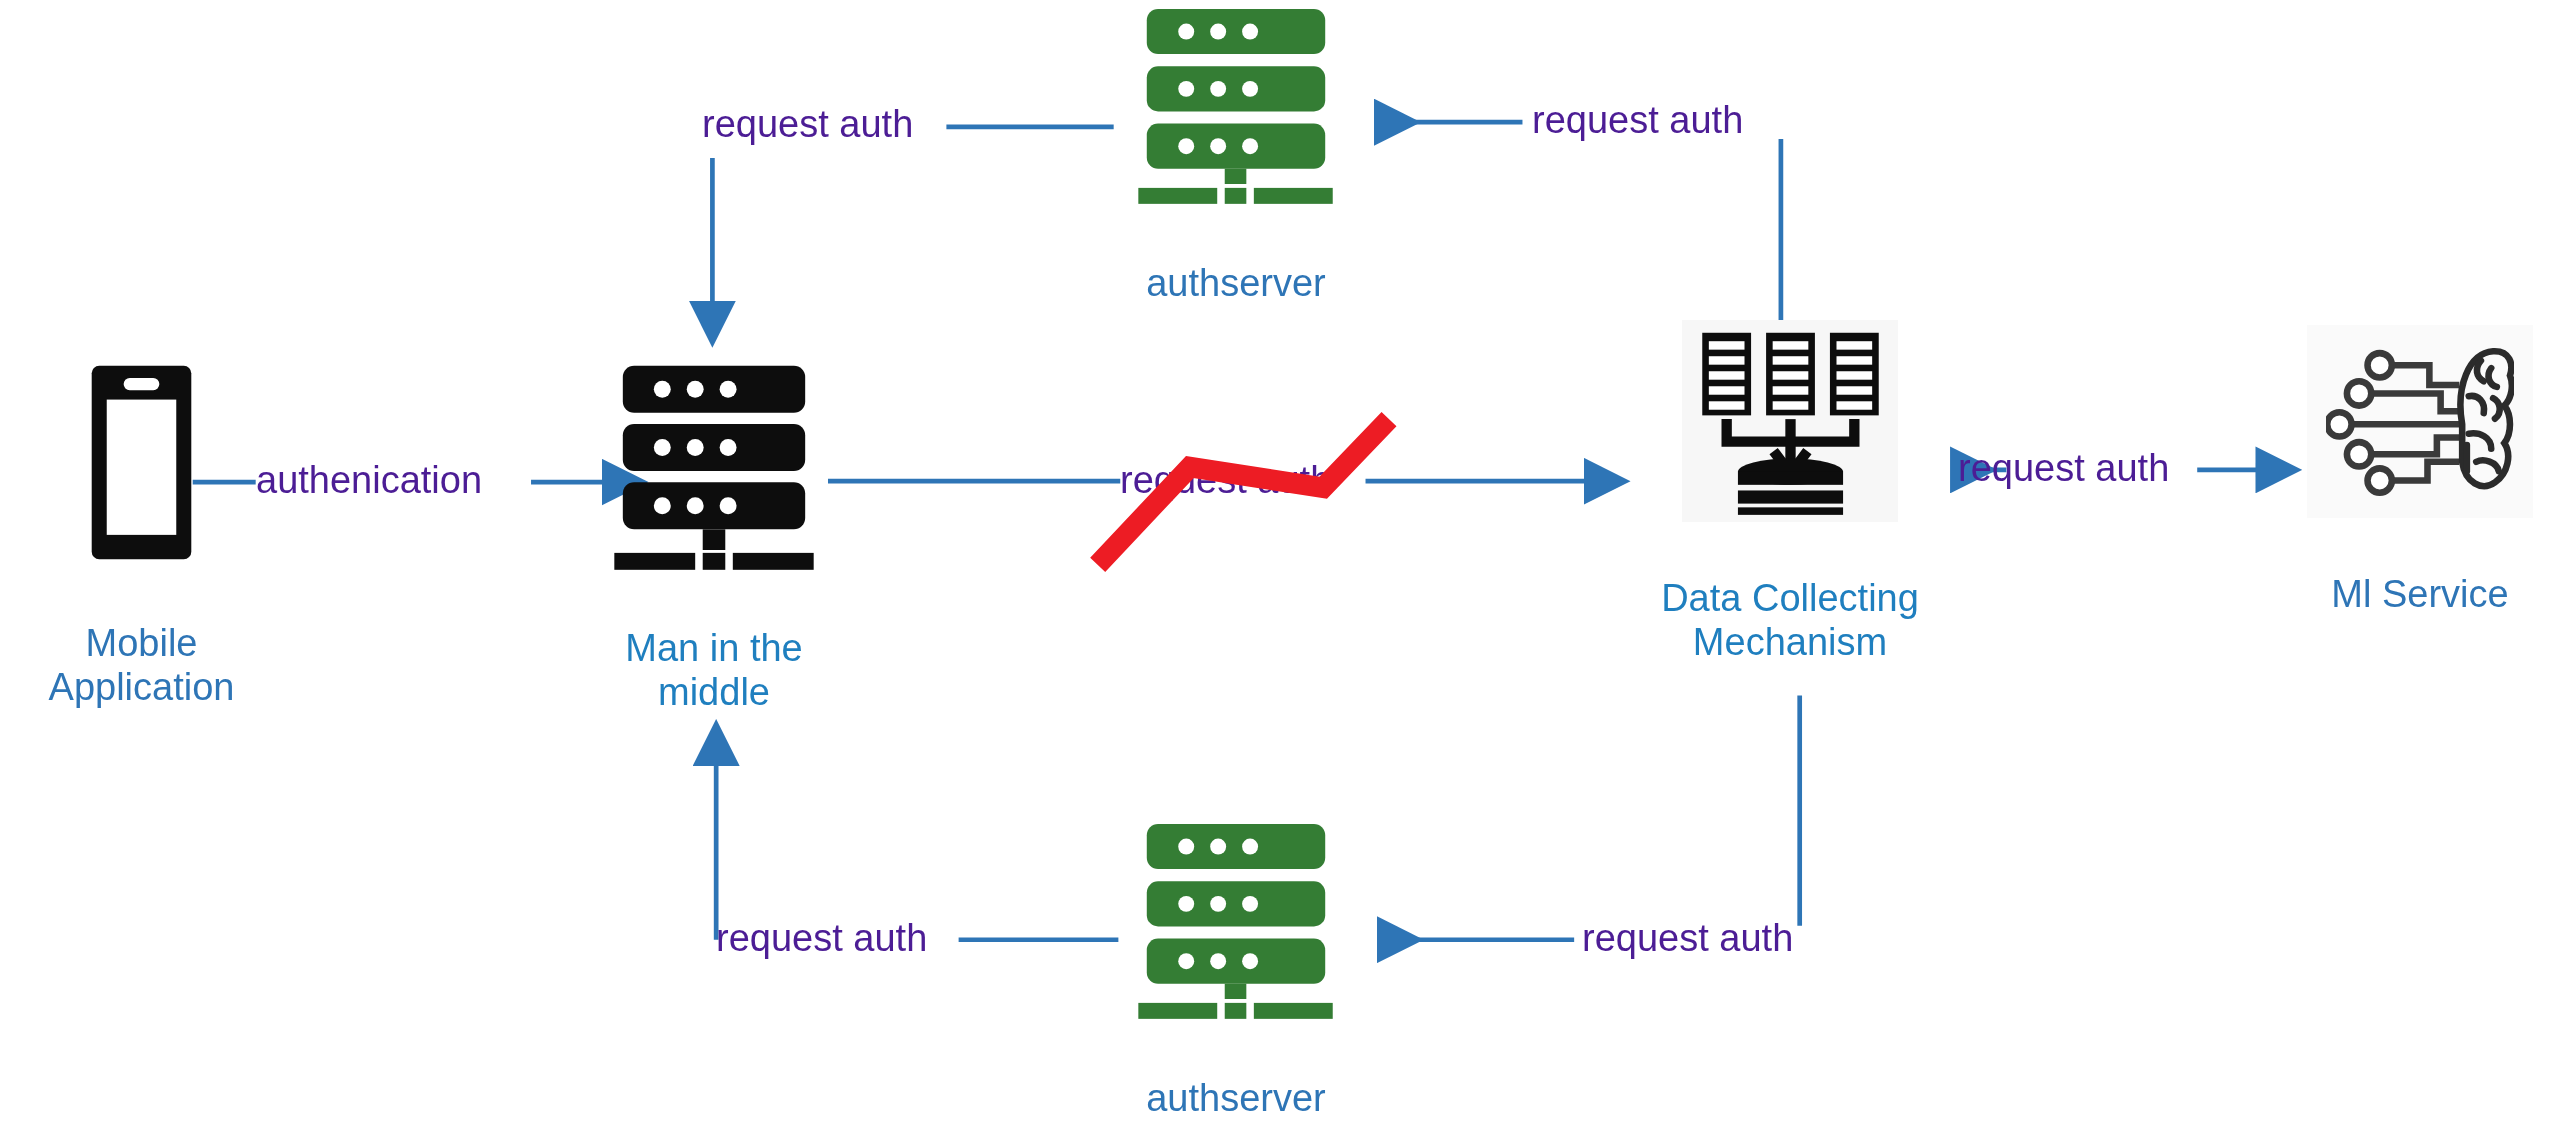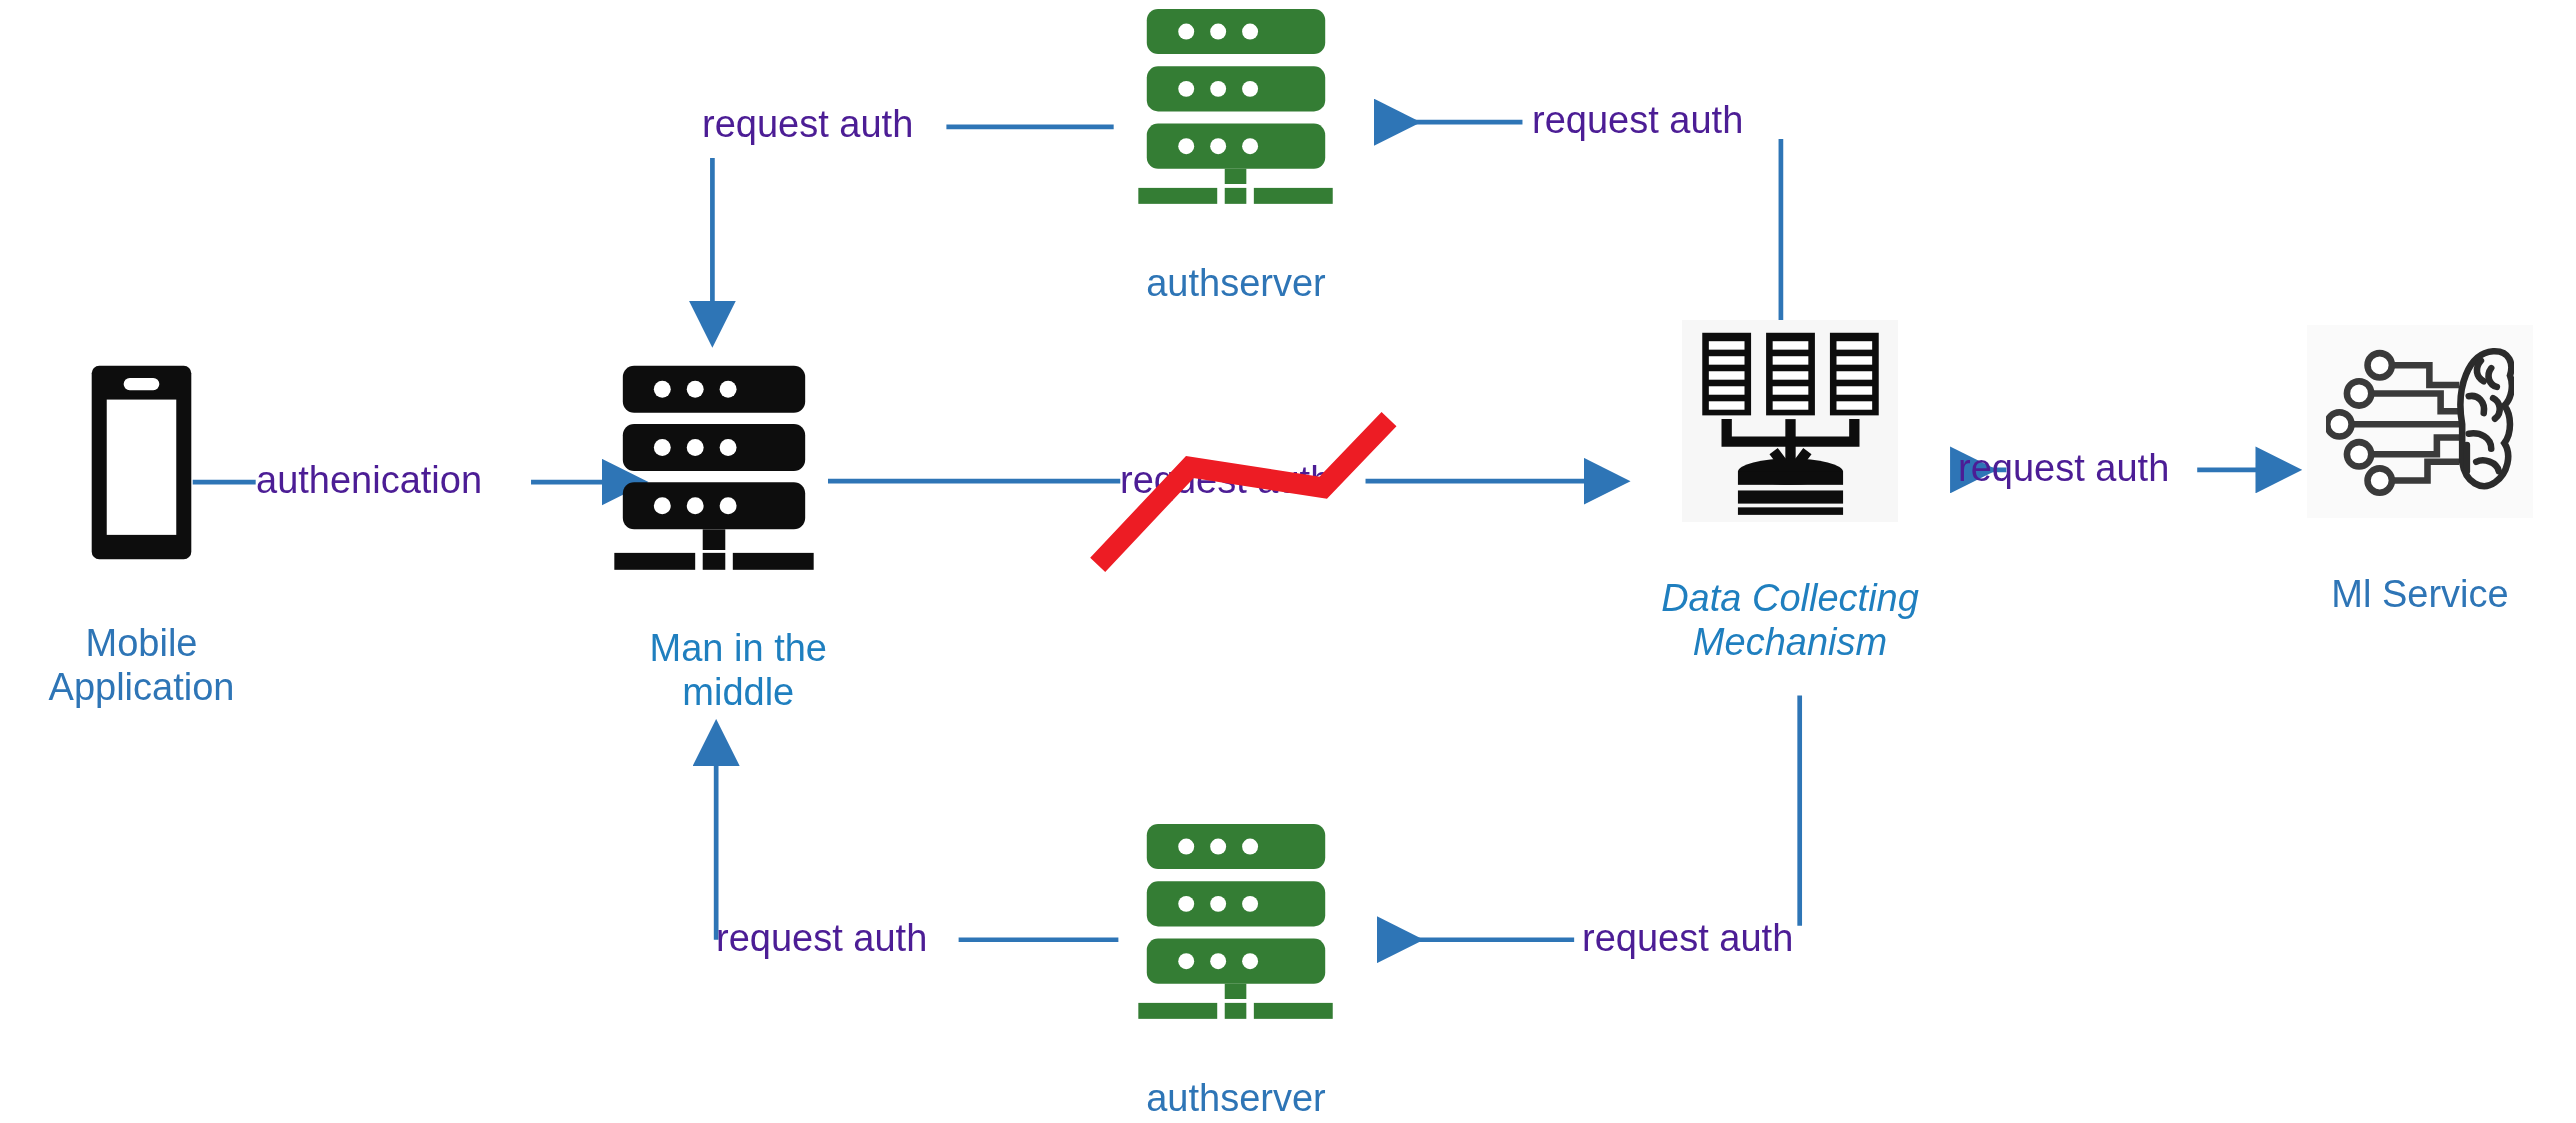--- a/index.html
+++ b/index.html
@@ -114,21 +114,21 @@
       <svg width="141" height="202" viewBox="0 0 150 215">
         <rect x="22" y="4" width="106" height="206" rx="8" ry="8" fill="#0D0D0D"></rect>
         <rect x="38" y="40" width="74" height="144" fill="#ffffff"></rect>
         <rect x="56" y="17" width="38" height="13" rx="6.5" ry="6.5" fill="#ffffff"></rect>
       </svg>
     </div>
     <div class="node-label">Mobile
 Application</div>
   </div>
 
-  <div class="node" style="left:601px; top:362px; width:226px;align-items:flex-end;">
+  <div class="node" style="left:601px; top:362px; width:226px;">
     <div class="icon-wrap">
       <svg width="226" height="188" viewBox="0 0 240 200">
         <g fill="#0D0D0D">
           <rect x="23" y="4" width="194" height="50" rx="12" ry="12"></rect>
           <rect x="23" y="66" width="194" height="50" rx="12" ry="12"></rect>
           <rect x="23" y="128" width="194" height="50" rx="12" ry="12"></rect>
           <rect x="108" y="178" width="24" height="27"></rect>
         </g>
         <g fill="#ffffff">
           <circle cx="65" cy="29" r="9"></circle>
@@ -211,21 +211,21 @@
         <g fill="#347D34">
           <rect x="11" y="2" width="84" height="17"></rect>
           <rect x="103" y="2" width="23" height="17"></rect>
           <rect x="134" y="2" width="84" height="17"></rect>
         </g>
       </svg>
     </div>
     <div class="node-label">authserver</div>
   </div>
 
-  <div class="node" style="left:1635px; top:320px; width:310px;font-style:italic;">
+  <div class="node" style="left:1635px; top:320px; width:310px;">
     <div class="icon-wrap" style="background:#F7F7F7; width:216px; height:202px; display:flex; align-items:center; justify-content:center;">
       <svg width="199" height="188" viewBox="0 0 212 200">
 
         <g fill="#0D0D0D">
           <rect x="12" y="6" width="52" height="88"></rect>
           <rect x="80" y="6" width="52" height="88"></rect>
           <rect x="148" y="6" width="52" height="88"></rect>
         </g>
         <g fill="#ffffff">
           <rect x="19" y="15" width="38" height="9"></rect>

